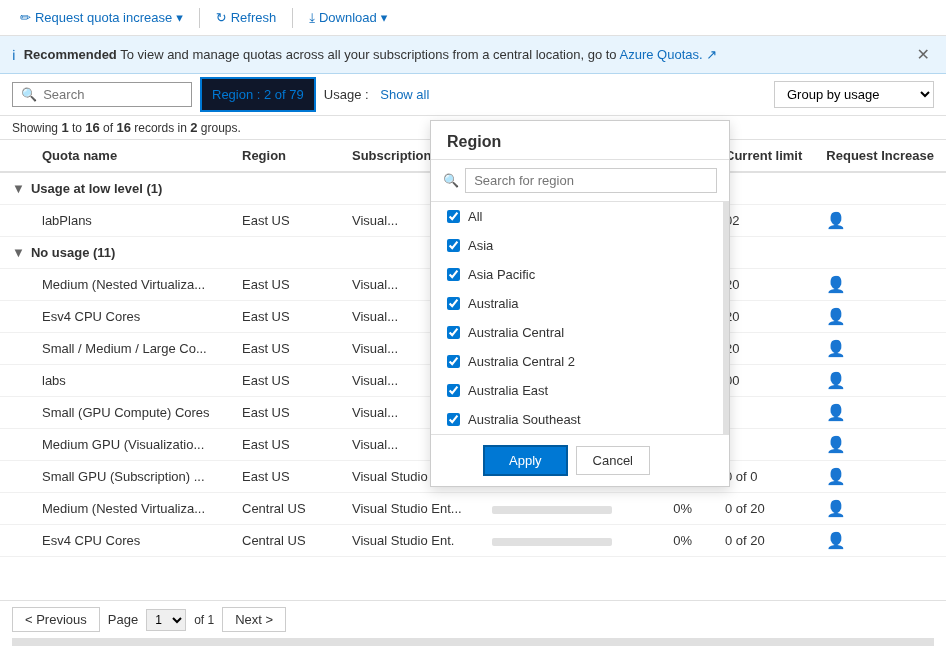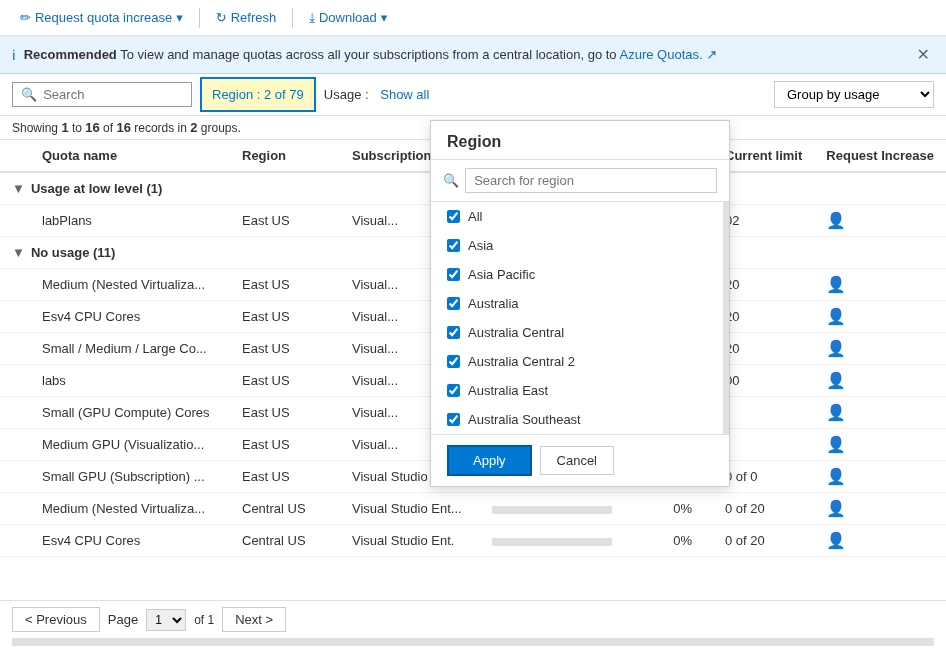--- a/index.html
+++ b/index.html
@@ -38,21 +38,21 @@
     }
     .search-box {
       display: flex; align-items: center; gap: 6px;
       border: 1px solid #999; padding: 4px 8px; width: 180px;
       background: #fff;
     }
     .search-box input { border: none; outline: none; font-size: 13px; width: 100%; }
     .region-filter-btn {
       display: flex; align-items: center; gap: 4px;
       border: 2px solid #0078d4; padding: 8px 10px;
-      background: #fef9c3; cursor: pointer; color: #0078d4; font-weight: 500;
+      background: #0f172a; cursor: pointer; color: #0078d4; font-weight: 500;
       font-size: 13px;
     }
     .usage-filter {
       display: flex; align-items: center; gap: 4px;
       color: #333; font-size: 13px;
     }
     .usage-filter a { color: #106ebe; text-decoration: none; }
     .spacer { flex: 1; }
     .group-select {
       display: flex; align-items: flex-start; gap: 4px;
@@ -142,20 +142,21 @@
     }
 
     .region-actions {
       display: flex; align-items: center; gap: 8px;
       padding: 10px 16px; border-top: 1px solid #e0e0e0;
     }
     .apply-btn {
       padding: 6px 24px; background: #0078d4; color: #fff;
       border: 2px solid #005a9e; cursor: pointer; font-size: 13px;
       font-weight: 500;
+      margin-left: 36px;
     }
     .cancel-btn {
       padding: 6px 16px; background: #fff; color: #333;
       border: 1px solid #ccc; cursor: pointer; font-size: 13px;
     }
 
     
     .col-expand { width: 30px; }
     .col-quota { width: 200px; }
     .col-region { width: 110px; }

